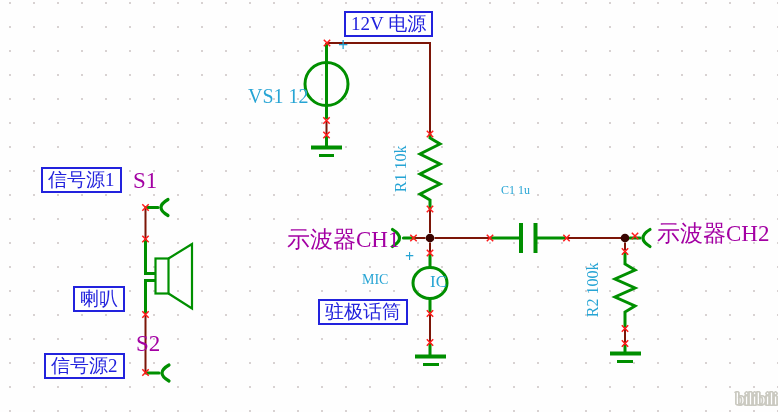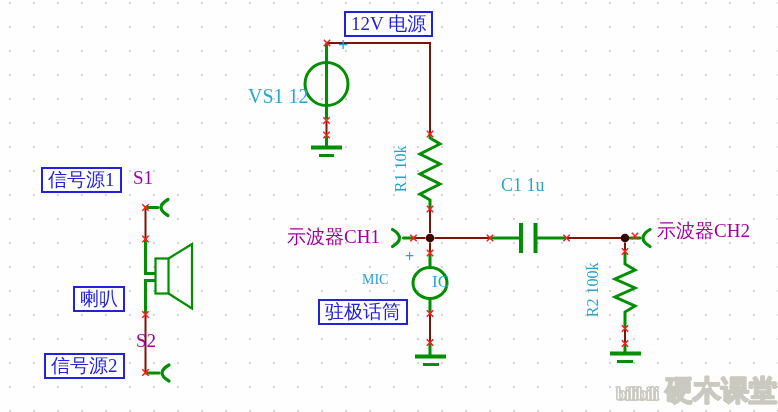--- a/index.html
+++ b/index.html
@@ -19,21 +19,21 @@
   .wires path{stroke:var(--wire);stroke-width:2;fill:none;}
   .comp{stroke:var(--component);stroke-width:3;fill:none;}
   .comp-thin{stroke:var(--component);stroke-width:2.2;fill:none;}
   .comp-thick{stroke:var(--component);stroke-width:4;fill:none;}
   .arc{stroke:var(--component);stroke-width:3.2;fill:none;stroke-linecap:round;}
   .pinmarks path{stroke:var(--pin);stroke-width:1.5;fill:none;}
   .junction{fill:var(--junction);stroke:none;}
   .lbl{position:absolute;white-space:nowrap;line-height:1.1;}
   .cyan{color:var(--value_label);font-size:20px;}
   .cyan-sm{color:var(--value_label);font-size:17px;}
-  .purple{color:var(--net_label);font-size:19px;}
+  .purple{color:var(--net_label);font-size:23px;}
   .plus{color:var(--value_label);font-size:18px;font-weight:bold;}
   .bluebox{
     position:absolute;border:2px solid var(--box);color:var(--box);
     background:#fff;font-size:19px;line-height:22px;padding:0 5px;white-space:nowrap;
   }
   .rot{transform:rotate(-90deg);text-align:center;font-size:16px;}
   .watermark{
     position:absolute;right:1px;bottom:2px;display:flex;align-items:baseline;gap:7px;
     pointer-events:none;
   }
@@ -168,27 +168,26 @@
   <div class="bluebox" style="left:344px;top:11px;">12V 电源</div>
   <div class="bluebox" style="left:318px;top:299px;">驻极话筒</div>
   <div class="bluebox" style="left:73px;top:286px;">喇叭</div>
   <div class="bluebox" style="left:41px;top:167px;">信号源1</div>
   <div class="bluebox" style="left:44px;top:353px;">信号源2</div>
 
   <div class="lbl cyan" style="left:248px;top:53px;margin-top:32px;">VS1 12</div>
   <div class="lbl plus" style="left:338px;top:36px;">+</div>
   <div class="lbl cyan-sm rot" style="left:363px;top:160px;width:76px;">R1 10k</div>
   <div class="lbl purple" style="left:287px;top:227px;">示波器CH1</div>
-  <div class="lbl cyan-sm" style="left:501px;top:176px;font-size:18px;">C1 1u</div>
+  <div class="lbl cyan-sm" style="left:501px;top:184px;font-size:12px;">C1 1u</div>
   <div class="lbl purple" style="left:657px;top:221px;">示波器CH2</div>
   <div class="lbl cyan-sm rot" style="left:553px;top:281px;width:80px;">R2 100k</div>
   <div class="lbl cyan" style="left:362px;top:272px;font-size:14px;">MIC</div>
-  <div class="lbl cyan-sm" style="left:432px;top:273px;width:34px;text-align:left;">IC</div>
+  <div class="lbl cyan-sm" style="left:413px;top:273px;width:34px;text-align:right;">IC</div>
   <div class="lbl plus" style="left:405px;top:248px;font-size:16px;">+</div>
   <div class="lbl purple" style="left:133px;top:168px;">S1</div>
   <div class="lbl purple" style="left:136px;top:331px;">S2</div>
 
   <div class="watermark">
     <span class="wm-logo">bilibili</span>
-    <span class="wm-brand">硬木课堂</span>
   </div>
 
 </div>
 
 </body></html>

